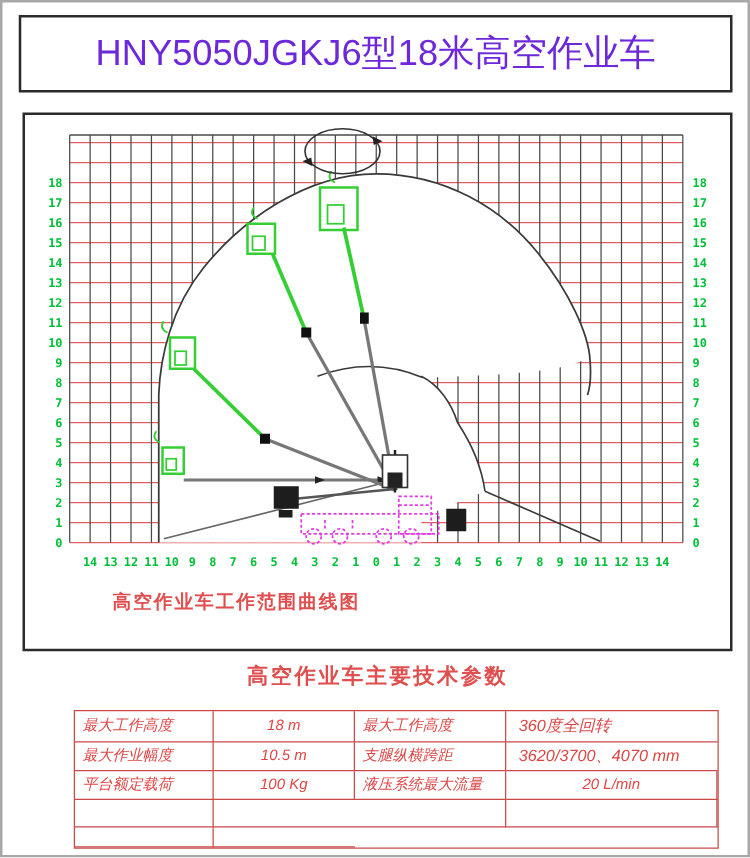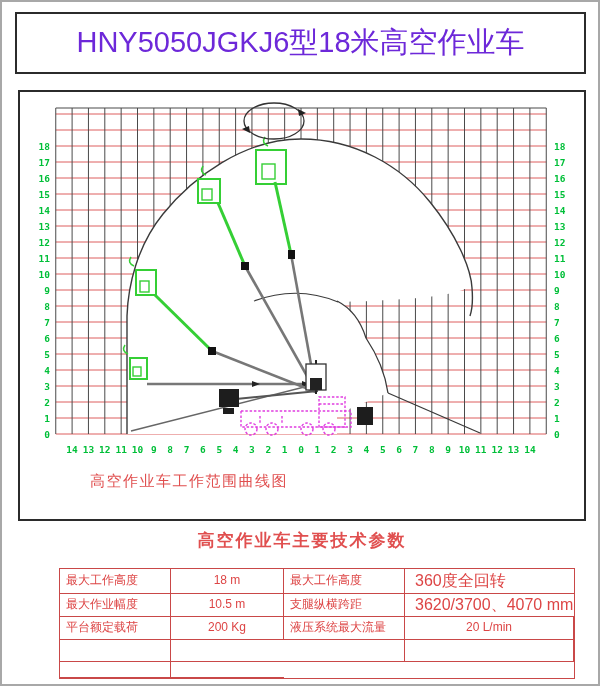--- a/index.html
+++ b/index.html
@@ -4,34 +4,34 @@
 <style>
   html,body{margin:0;padding:0;background:#fff;}
   .frame{position:relative;width:600px;height:686px;background:#fff;border:2px solid #a8a8a8;
          box-sizing:border-box;font-family:"Liberation Sans",sans-serif;overflow:hidden;}
   .title-box{position:absolute;left:13px;top:10px;width:571px;height:62px;border:2px solid #2b2b2b;
          box-sizing:border-box;display:flex;align-items:center;justify-content:center;}
   .title-box span{font-size:29px;color:#6d28d9;font-weight:500;letter-spacing:0px;white-space:nowrap;}
   .panel{position:absolute;left:16px;top:88px;width:568px;height:431px;border:2px solid #2b2b2b;
          box-sizing:border-box;background:#fff;}
   .panel svg{position:absolute;left:0;top:0;}
-  .chart-caption{position:absolute;left:70px;top:380px;font-size:15px;font-weight:normal;
+  .chart-caption{position:absolute;left:70px;top:380px;font-size:15px;font-weight:bold;
          color:#e04f4f;letter-spacing:1.5px;white-space:nowrap;}
   .table-title{position:absolute;left:0;top:527px;width:600px;text-align:center;
          font-size:17px;font-weight:bold;color:#e04f4f;letter-spacing:2px;}
   .params-table{position:absolute;left:57px;top:566px;width:514px;
          display:grid;grid-template-columns:111px 113px 121px 169px;
          grid-template-rows:25px 23px 23px 22px 16px;
          border:1px solid #c94848;box-sizing:content-box;}
   .cell{border-right:1px solid #c94848;border-bottom:1px solid #c94848;
         color:#dd4545;font-size:12px;line-height:1.1;display:flex;align-items:center;
-        overflow:hidden;white-space:nowrap;}
+        overflow:hidden;white-space:nowrap;font-style:italic;}
   .cell.c0,.cell.c2{padding-left:6px;}
   .cell.c1{justify-content:center;font-size:12px;}
-  .cell.c3{padding-left:10px;font-size:16px;border-right:none;}
+  .cell.c3{padding-left:10px;font-size:13px;border-right:none;}
   .green-txt{fill:#00bf38;font-family:"DejaVu Sans Mono",monospace;font-size:9.5px;font-weight:600;}
 </style>
 </head>
 <body>
 
 <div class="frame">
 
   <div class="title-box">
     <span>HNY5050JGKJ6型18米高空作业车</span>
   </div>
@@ -246,21 +246,21 @@
   <div class="params-table" id="param-grid">
       <div class="cell c0">最大工作高度</div>
       <div class="cell c1">18 m</div>
       <div class="cell c2">最大工作高度</div>
       <div class="cell c3">360度全回转</div>
       <div class="cell c0">最大作业幅度</div>
       <div class="cell c1">10.5 m</div>
       <div class="cell c2">支腿纵横跨距</div>
       <div class="cell c3">3620/3700、4070 mm</div>
       <div class="cell c0">平台额定载荷</div>
-      <div class="cell c1">200 Kg</div>
+      <div class="cell c1">100 Kg</div>
       <div class="cell c0">液压系统最大流量</div>
       <div class="cell c1">20 L/min</div>
       <div class="cell c2"></div>
       <div class="cell c3"></div>
       <div class="cell c0"></div>
       <div class="cell c1"></div>
       <div class="cell c2"></div>
       <div class="cell c3"></div>
     </div>
 

